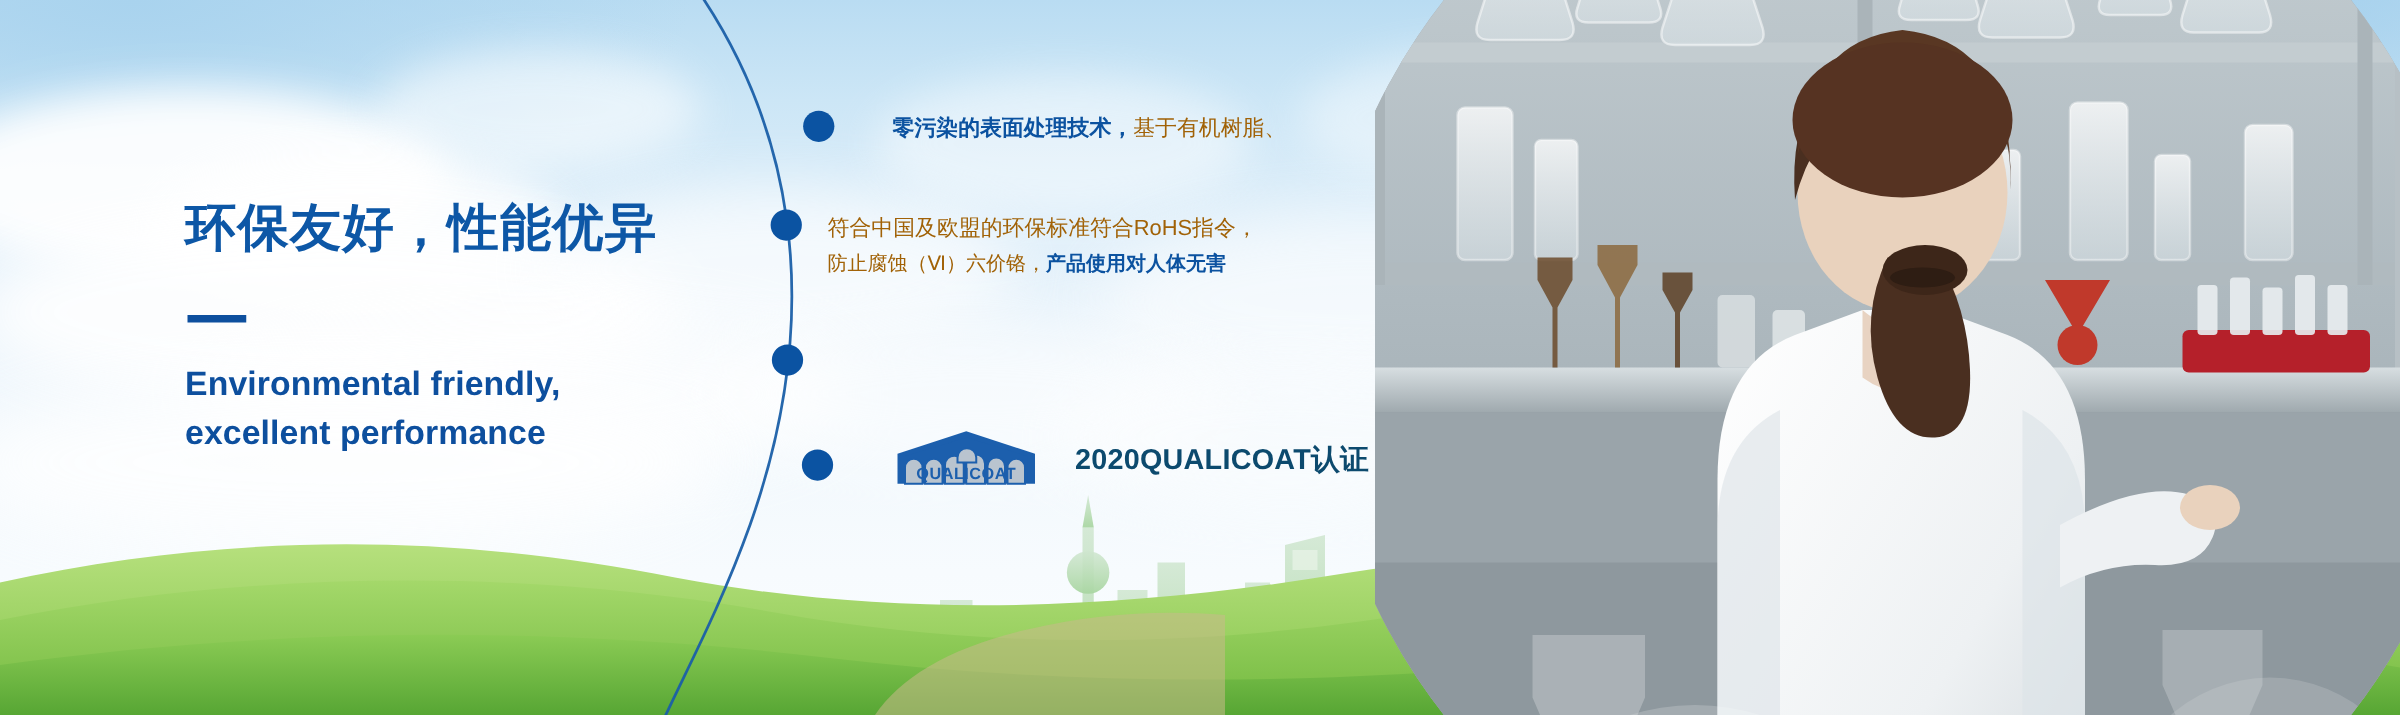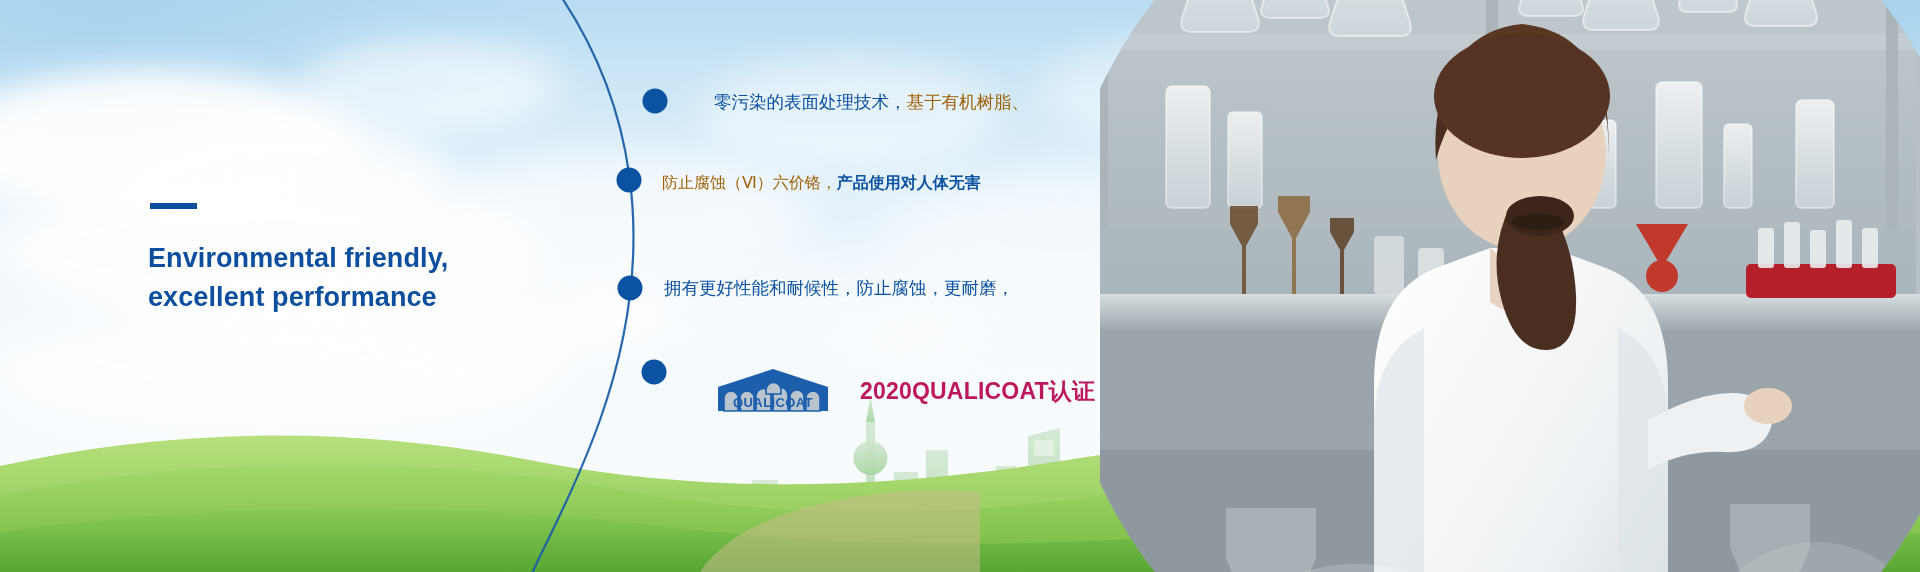--- a/index.html
+++ b/index.html
@@ -69,33 +69,33 @@
   .sub-en {
     font-size:27px; font-weight:bold; color:#0d4f9e; line-height:1.45;
     letter-spacing:.1px;
   }
 
   
   .items { position:absolute; left:0; top:0; width:1920px; height:572px; }
   .item { position:absolute; }
   .item-l1 { font-size:17.5px; line-height:29px; white-space:nowrap; }
   .item-l2 { font-size:16px;   line-height:29px; white-space:nowrap; }
-  .b   { font-weight:normal; color:#0b52a0; }
+  .b   { font-weight:bold; color:#0b52a0; }
   .g   { font-weight:normal; color:#a16207; }
   .gb  { font-weight:bold; color:#0b52a0;text-align:center; }
 
   .item1 { left:714px; top:88px;  }
   .item2 { left:662px; top:168px; }
   .item3 { left:664px; top:274px; }
 
   
-  .qc-row { position:absolute; left:700px; top:368px; display:flex; align-items:center;text-align:center; }
+  .qc-row { position:absolute; left:700px; top:344px; display:flex; align-items:center;text-align:center; }
   .qc-logo { width:146px; height:46px; position:relative; }
   .qc-text {
-    margin-left:14px; font-size:23px; font-weight:bold; color:#be185d;
+    margin-left:14px; font-size:23px; font-weight:bold; color:#0c4a6e;
     letter-spacing:.2px; white-space:nowrap;
   }
 </style>
 </head>
 <body>
 
 <div class="banner">
 
   <div class="sky"></div>
   <div class="sky-top-left"></div>
@@ -322,43 +322,44 @@
 
   <svg class="arc" viewBox="0 0 1920 572">
     <path d="M534 -40 C 640 90, 660 250, 600 420 C 572 498, 540 552, 520 600" fill="none" stroke="#1a5fa8" stroke-width="2.2" opacity=".95"></path>
     <circle cx="655" cy="101" r="12.5" fill="#0b53a2"></circle>
     <circle cx="629" cy="180" r="12.5" fill="#0b53a2"></circle>
     <circle cx="630" cy="288" r="12.5" fill="#0b53a2"></circle>
     <circle cx="654" cy="372" r="12.5" fill="#0b53a2"></circle>
   </svg>
 
   <div class="left-block">
+    <div class="headline">环保友好，性能优异</div>
     <div class="rule"></div>
     <div class="sub-en">Environmental friendly,</div>
     <div class="sub-en">excellent performance</div>
   </div>
 
   <div class="items">
 
     <div class="item item1">
       <div class="item-l1">
         <span class="b">零污染的表面处理技术，</span><span class="g">基于有机树脂、</span>
       </div>
     </div>
 
     <div class="item item2">
+      <div class="item-l1">
+        <span class="g">符合中国及欧盟的环保标准符合RoHS指令，</span>
+      </div>
       <div class="item-l2">
         <span class="g">防止腐蚀（Ⅵ）六价铬，</span><span class="gb">产品使用对人体无害</span>
       </div>
     </div>
 
     <div class="item item3">
-      <div class="item-l1">
-        <span class="b">拥有更好性能和耐候性，防止腐蚀，更耐磨，</span>
-      </div>
     </div>
   </div>
 
   <div class="qc-row">
     <div class="qc-logo">
       <svg viewBox="0 0 146 46" width="146" height="46">
         <path d="M73 1 L128 19 L128 43 L18 43 L18 19 Z" fill="#1c5fad"></path>
         <path d="M73 6 L122 21 L122 40 L24 40 L24 21 Z" fill="#1c5fad"></path>
         <g fill="#b9c4cf" stroke="#1c5fad" stroke-width="1.6">
           <path d="M24 43 L24 30 a7 7 0 0 1 14 0 L38 43 Z"></path>

